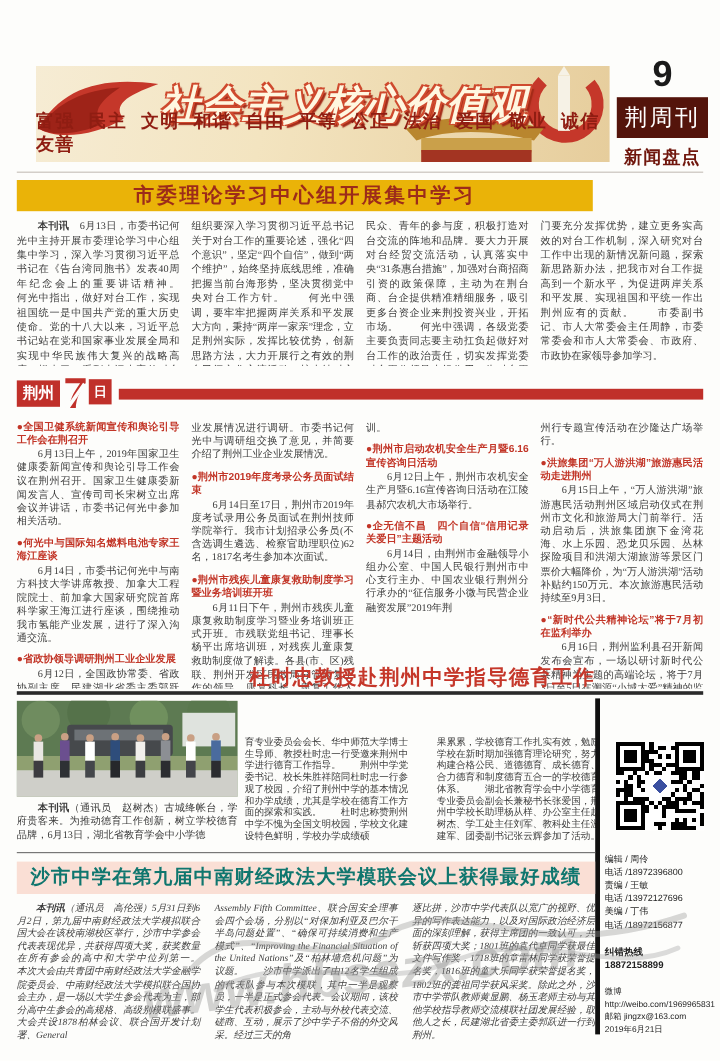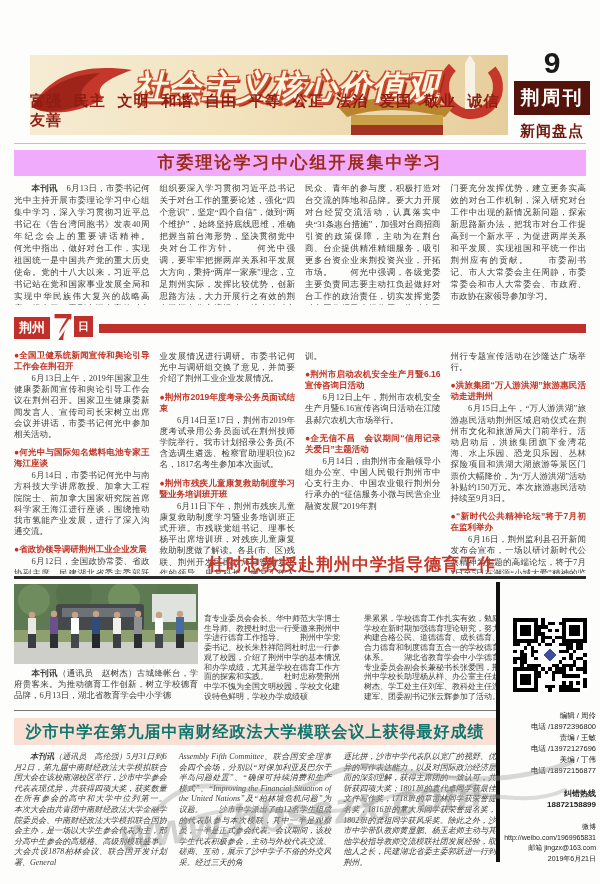--- a/index.html
+++ b/index.html
@@ -17,29 +17,29 @@
           text-shadow:-1.5px -1.5px 0 #cf4a2e,1.5px -1.5px 0 #cf4a2e,-1.5px 1.5px 0 #cf4a2e,
                       1.5px 1.5px 0 #cf4a2e,3px 3px 1px #a32a18;}
   .banner-values{position:absolute;left:0;bottom:5px;
           font-family:Liberation Serif, serif;font-weight:bold;
           font-size:15px;color:#8f1d12;word-spacing:7px;letter-spacing:1px;}
 
   
   .mast{position:absolute;left:514px;top:48px;width:76px;text-align:center;
         font-family:"Liberation Sans","DejaVu Sans",sans-serif;}
   .page-num{font-size:30px;font-weight:bold;color:#1a1a1a;line-height:30px;}
-  .mast-name{margin-top:3px;background:#54140b;color:#ffffff;font-size:19px;font-weight:bold;
+  .mast-name{margin-top:3px;background:#54140b;color:#ffffff;font-size:19px;font-weight:normal;
         letter-spacing:2px;padding:4px 0;}
   .mast-section{margin-top:7px;font-size:15px;font-weight:bold;color:#70170d;letter-spacing:1px;}
 
   .rule-top{position:absolute;left:14px;top:143px;width:572px;height:1px;background:#c9c2bc;}
 
   
-  .lead-title{position:absolute;left:14px;top:150px;width:572px;height:26px;line-height:26px;
-        background:#f0abfc;color:#9c2b1a;font-family:"Liberation Sans","DejaVu Sans",sans-serif;
+  .lead-title{position:absolute;left:14px;top:150px;width:480px;height:26px;line-height:26px;
+        background:#eab308;color:#9c2b1a;font-family:"Liberation Sans","DejaVu Sans",sans-serif;
         font-weight:bold;font-size:17px;text-align:center;letter-spacing:2px;}
   .lead-cols{position:absolute;left:14px;top:182px;width:572px;height:123px;display:flex;gap:10px;overflow:hidden;}
   .lead-cols p{flex:1;margin:0;font-size:8.5px;line-height:12px;text-align:justify;}
   .byline{font-weight:bold;}
   .src{display:block;text-align:right;font-weight:bold;margin-top:2px;}
 
   
   .digest-head{position:absolute;left:14px;top:312px;width:572px;height:32px;display:flex;align-items:center;}
   .d-brand{background:#c0302a;color:#fff;font-family:"Liberation Sans",sans-serif;font-weight:bold;
         font-size:13px;padding:2px 5px;}
@@ -65,21 +65,21 @@
   .caption{position:absolute;left:14px;top:668px;width:184px;height:43px;font-size:8.5px;line-height:11px;
       text-align:justify;overflow:hidden;}
   .pa-title{position:absolute;left:204px;top:553px;width:296px;text-align:center;color:#c5372a;
       font-family:"Liberation Sans","DejaVu Sans",sans-serif;font-weight:bold;font-size:17px;letter-spacing:1px;}
   .pa-cols{position:absolute;left:204px;top:614px;width:296px;height:96px;display:flex;gap:24px;overflow:hidden;}
   .pa-cols p{flex:1;margin:0;font-size:8px;line-height:9.7px;text-align:justify;}
 
   .vbar{position:absolute;left:496px;top:582px;width:4px;height:280px;background:#101010;}
 
   
-  .sidebar{position:absolute;left:504px;top:584px;width:92px;text-align:right;
+  .sidebar{position:absolute;left:504px;top:584px;width:92px;text-align:left;
       font-family:"Liberation Sans","DejaVu Sans",sans-serif;}
   .qr{margin:34px auto 0;width:74px;height:74px;background:#fff;position:relative;}
   .contacts{margin-top:18px;font-size:7.5px;line-height:11px;color:#222;}
   .hotline{margin-top:12px;font-size:8px;font-weight:bold;color:#222;line-height:11px;}
   .net{margin-top:12px;font-size:7px;line-height:10.5px;color:#222;}
 
   .rule-mid{position:absolute;left:14px;top:710px;width:482px;height:1px;background:#777;}
 
   
   .mun-title{position:absolute;left:14px;top:718px;width:482px;height:27px;line-height:27px;
@@ -170,21 +170,21 @@
     </div>
     <div class="dcol">
       <div class="item">
         <div class="bd">训。</div>
       </div>
       <div class="item">
         <div class="hl">●荆州市启动农机安全生产月暨6.16宣传咨询日活动</div>
         <div class="bd">　　6月12日上午，荆州市农机安全生产月暨6.16宣传咨询日活动在江陵县郝穴农机大市场举行。</div>
       </div>
       <div class="item">
-        <div class="hl">●企无信不昌　会议期间“信用记录关爱日”主题活动</div>
+        <div class="hl">●企无信不昌　四个自信“信用记录关爱日”主题活动</div>
         <div class="bd">　　6月14日，由荆州市金融领导小组办公室、中国人民银行荆州市中心支行主办、中国农业银行荆州分行承办的“征信服务小微与民营企业融资发展”2019年荆</div>
       </div>
     </div>
     <div class="dcol">
       <div class="item">
         <div class="bd">州行专题宣传活动在沙隆达广场举行。</div>
       </div>
       <div class="item">
         <div class="hl">●洪旅集团“万人游洪湖”旅游惠民活动走进荆州</div>
         <div class="bd">　　6月15日上午，“万人游洪湖”旅游惠民活动荆州区域启动仪式在荆州市文化和旅游局大门前举行。活动启动后，洪旅集团旗下金湾花海、水上乐园、恐龙贝乐园、丛林探险项目和洪湖大湖旅游等景区门票价大幅降价，为“万人游洪湖”活动补贴约150万元。本次旅游惠民活动持续至9月3日。</div>

